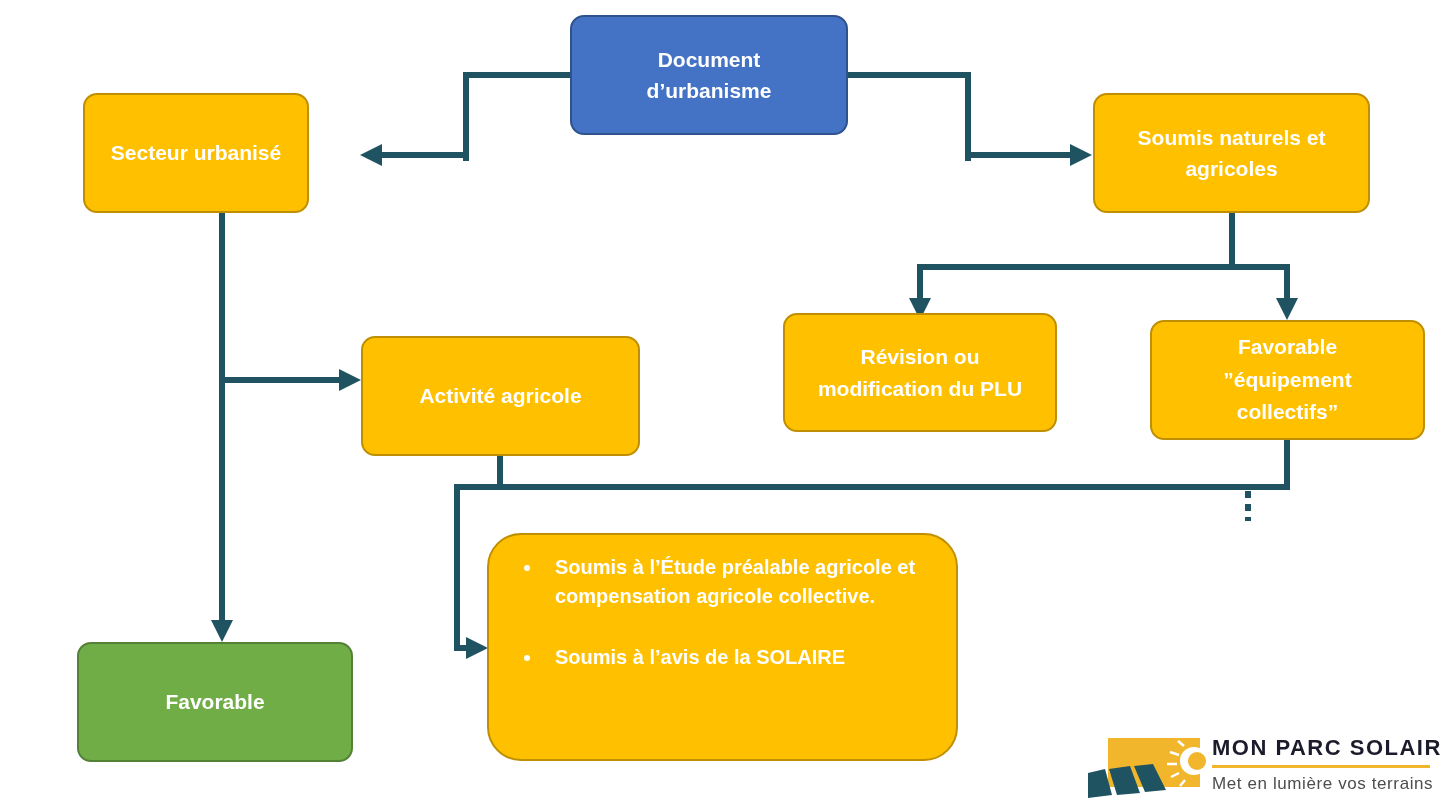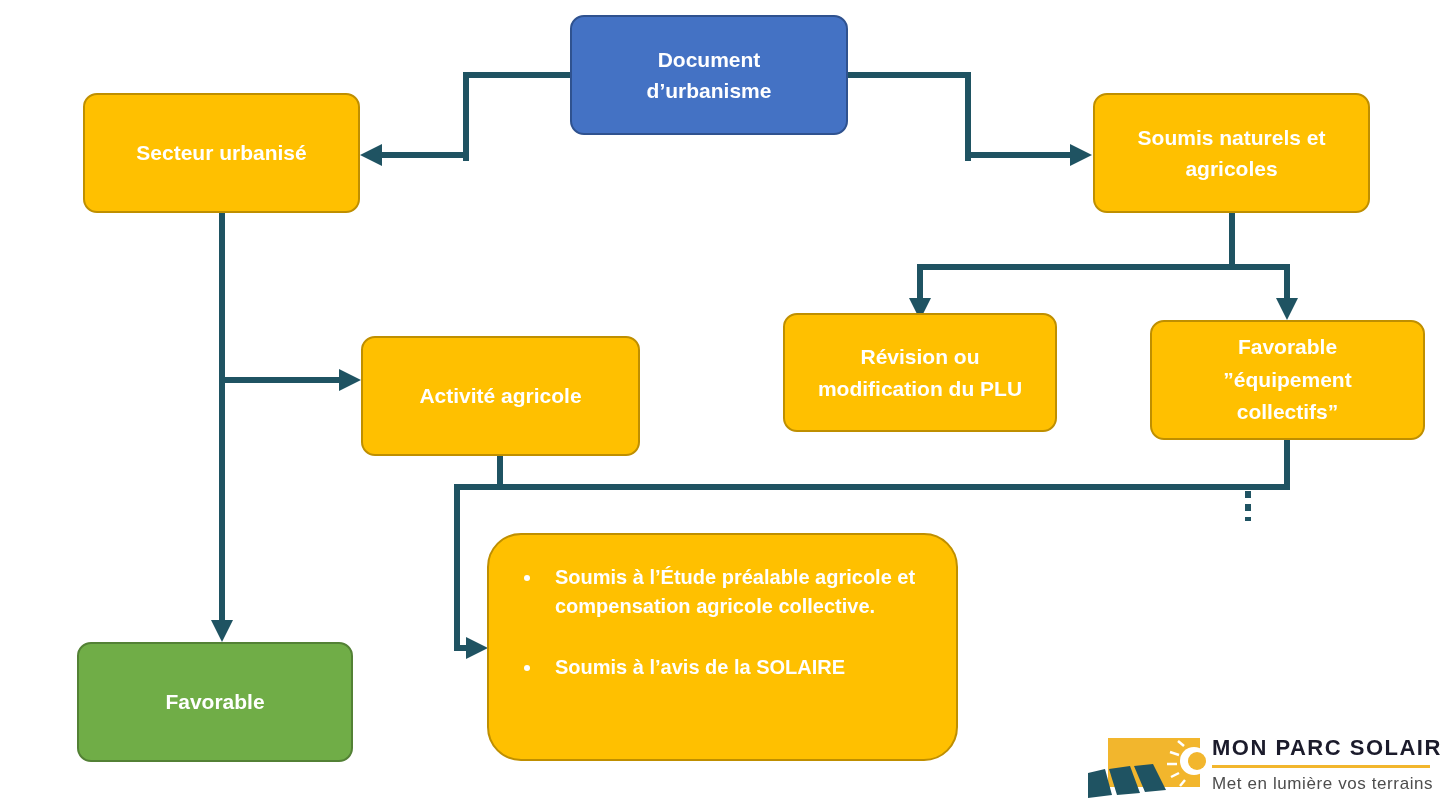--- a/index.html
+++ b/index.html
@@ -25,21 +25,21 @@
     position:absolute; box-sizing:border-box;
     display:flex; align-items:center; justify-content:center;
     text-align:center; color:var(--node-text,#fff);
     font-size:21px; font-weight:600; line-height:1.5;
     border-radius:14px;
   }
   .node.yellow { background:var(--yellow-fill,#FFC000); border:2px solid var(--yellow-border,#BF8F00); }
   .node.blue   { background:var(--blue-fill,#4472C4);   border:2px solid var(--blue-border,#2F528F); }
   .node.green  { background:var(--green-fill,#70AD47);  border:2px solid var(--green-border,#538135); }
   .node.big { border-radius:34px; display:block; text-align:left; }
-  .node.big ul { margin:0; padding:28px 26px 18px 54px; }
+  .node.big ul { margin:0; padding:18px 26px 18px 54px; }
   .node.big li { margin-bottom:32px; padding-left:12px; font-size:20px; font-weight:700; line-height:1.45; }
   .node.dashed {
     background:#fff; border:3px dashed var(--connector,#1F5362); border-radius:16px;
     color:var(--condition-text,#0D0D0D); font-weight:700; font-size:21px; line-height:1.5;
     display:block; text-align:justify; padding:19px 22px; -moz-text-align-last:left; text-align-last:left;
   }
   
   .logo { position:absolute; left:1088px; top:731px; width:348px; height:75px; }
   .logo-mark { position:absolute; left:0; top:2px; }
   .logo-title {
@@ -87,21 +87,21 @@
   <div class="line v" style="left:454px;top:484px;height:167px"></div>
   <div class="line h" style="left:454px;top:645px;width:16px"></div>
   <div class="arr right" style="left:466px;top:637px"></div>
 
   <div class="line dashed-v" style="left:1245px;top:491px;height:30px"></div>
 
   <div class="node blue" style="left:570px;top:15px;width:278px;height:120px;padding:0 42px">
     <span>Document d’urbanisme</span>
   </div>
 
-  <div class="node yellow" style="left:83px;top:93px;width:277px;height:120px;padding:0 20px">
+  <div class="node yellow" style="left:83px;top:93px;width:226px;height:120px;padding:0 20px">
     <span>Secteur urbanisé</span>
   </div>
 
   <div class="node yellow" style="left:1093px;top:93px;width:277px;height:120px;padding:0 24px">
     <span>Soumis naturels et agricoles</span>
   </div>
 
   <div class="node yellow" style="left:361px;top:336px;width:279px;height:120px;padding:0 20px">
     <span>Activité agricole</span>
   </div>

